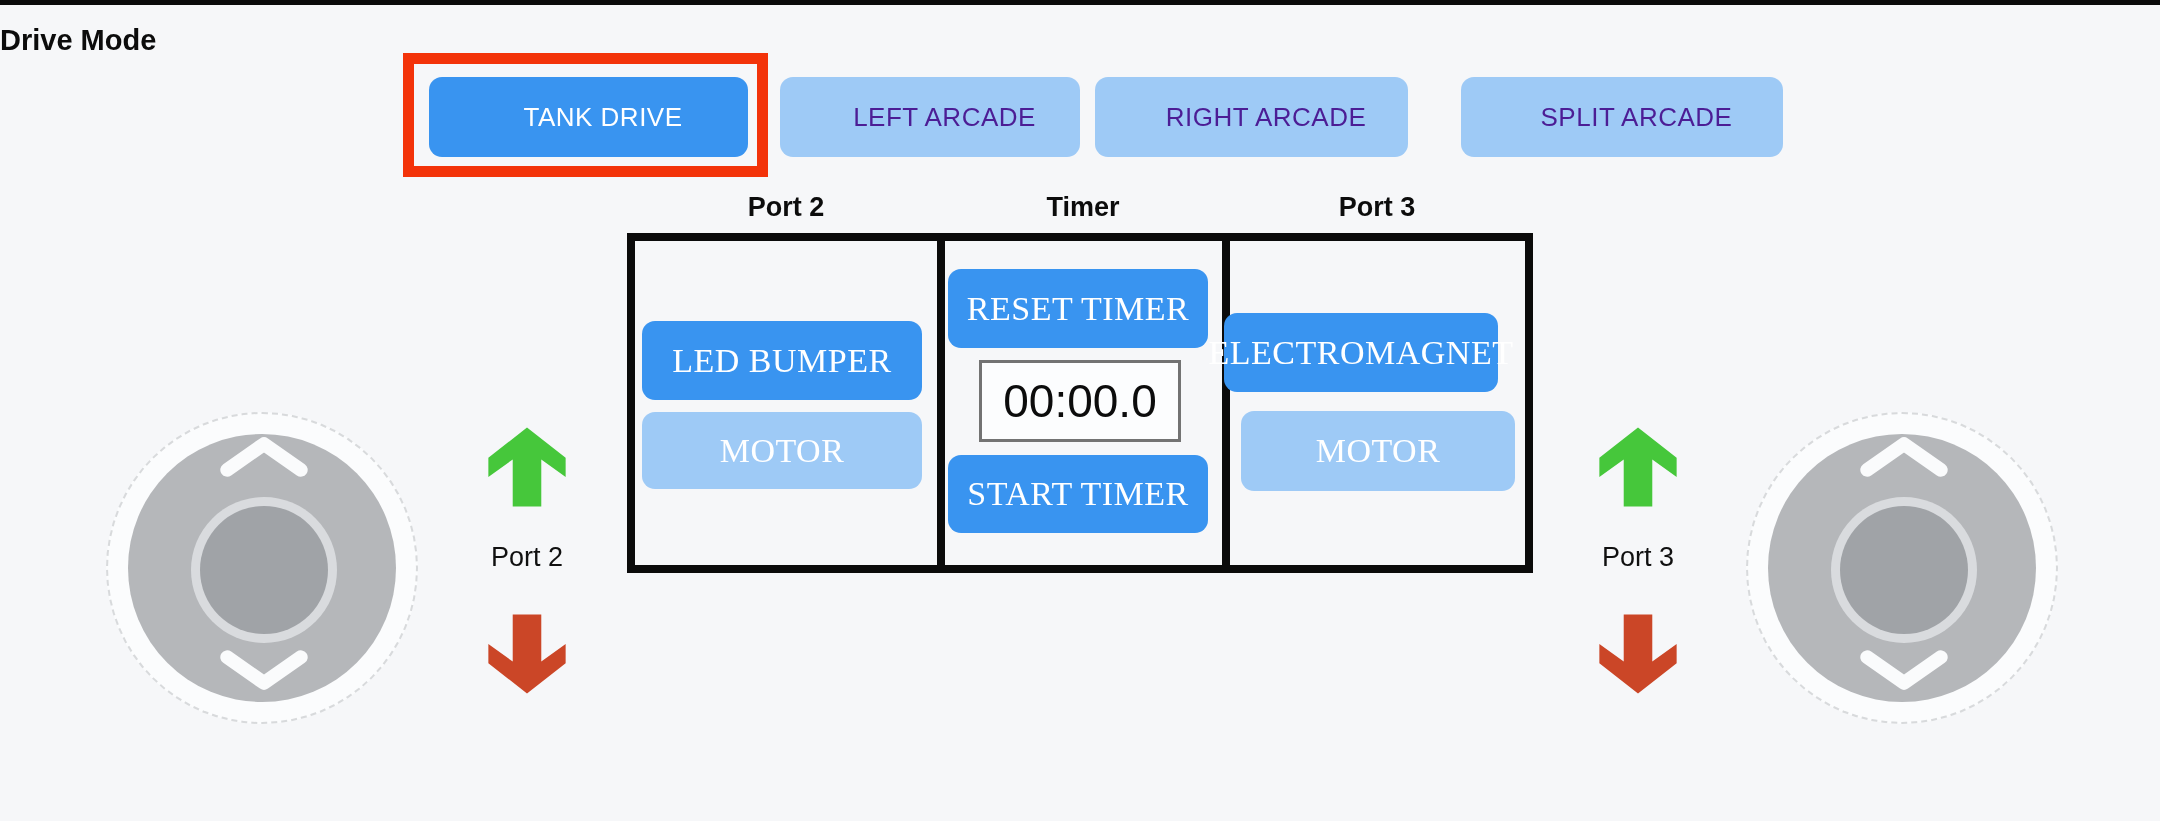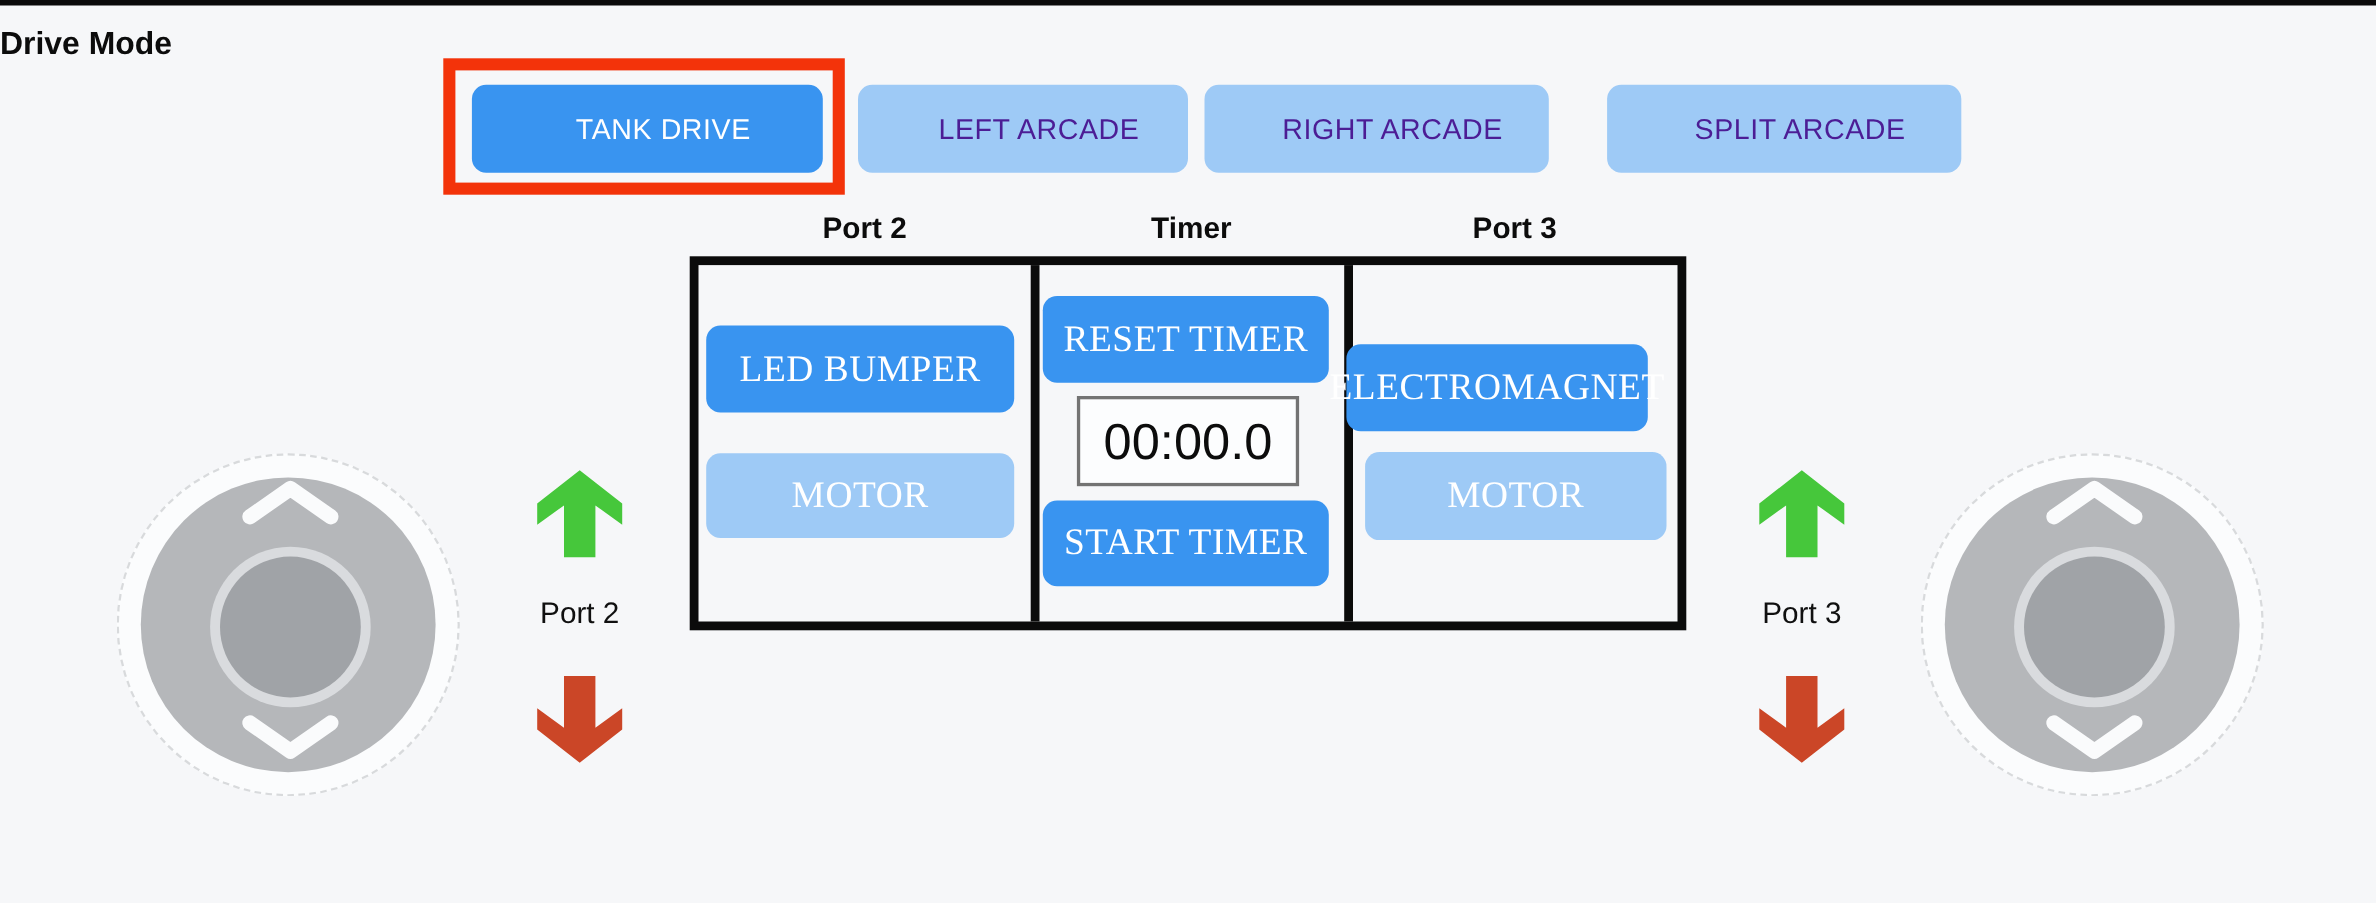--- a/index.html
+++ b/index.html
@@ -89,21 +89,21 @@
 
 <div class="abs col-header" style="left:786px;">Port 2</div>
 <div class="abs col-header" style="left:1083px;text-align:right;">Timer</div>
 <div class="abs col-header" style="left:1377px;">Port 3</div>
 
 <div class="abs panel-table">
   <div class="v-divider" style="left:302px;"></div>
   <div class="v-divider" style="left:587px;"></div>
 </div>
 
-<button class="abs panel-btn btn-active" style="left:642px;top:296px;width:280px;height:79px;">LED BUMPER</button>
+<button class="abs panel-btn btn-active" style="left:642px;top:321px;width:280px;height:79px;">LED BUMPER</button>
 <button class="abs panel-btn btn-inactive" style="left:642px;top:412px;width:280px;height:77px;">MOTOR</button>
 
 <button class="abs panel-btn btn-active" style="left:948px;top:269px;width:260px;height:79px;">RESET TIMER</button>
 <div class="abs timer-display">00:00.0</div>
 <button class="abs panel-btn btn-active" style="left:948px;top:455px;width:260px;height:78px;">START TIMER</button>
 
 <button class="abs panel-btn btn-active" style="left:1224px;top:313px;width:274px;height:79px;">ELECTROMAGNET</button>
 <button class="abs panel-btn btn-inactive" style="left:1241px;top:411px;width:274px;height:80px;">MOTOR</button>
 
 <div class="abs joystick" style="left:106px;top:412px;">

